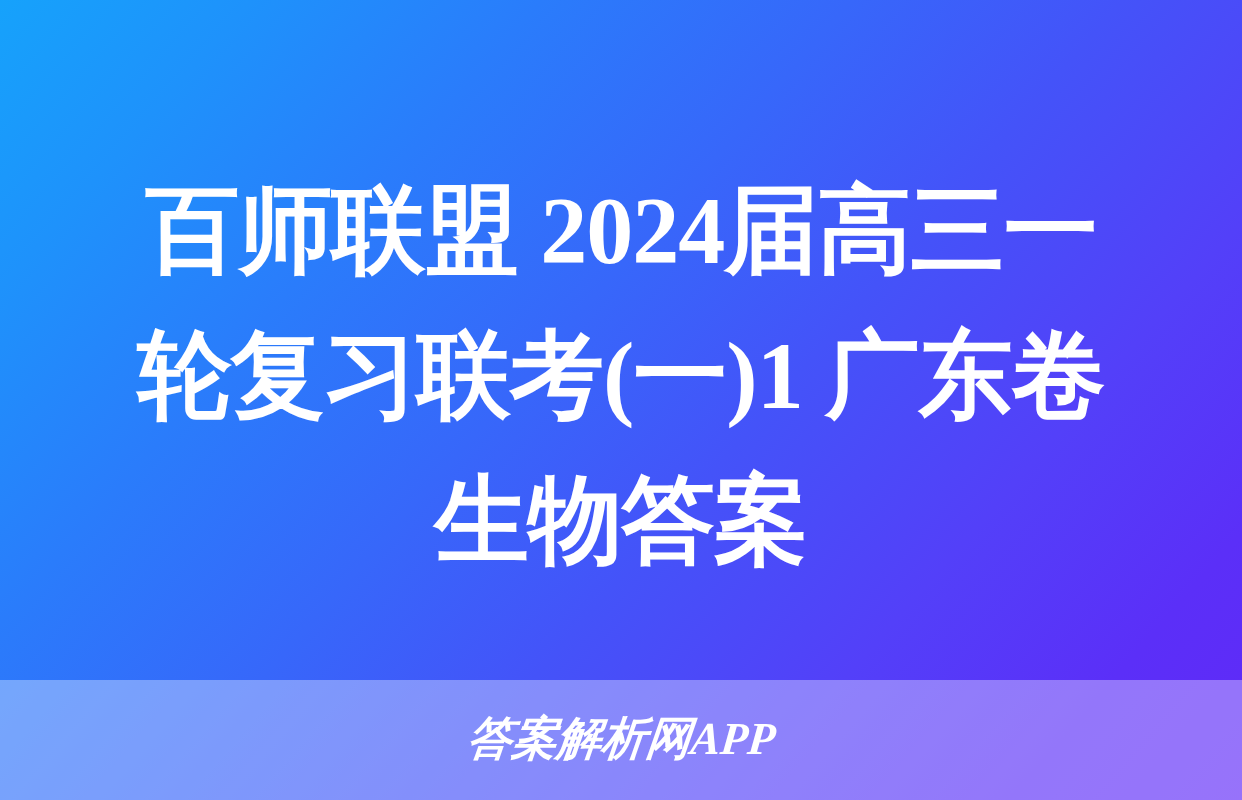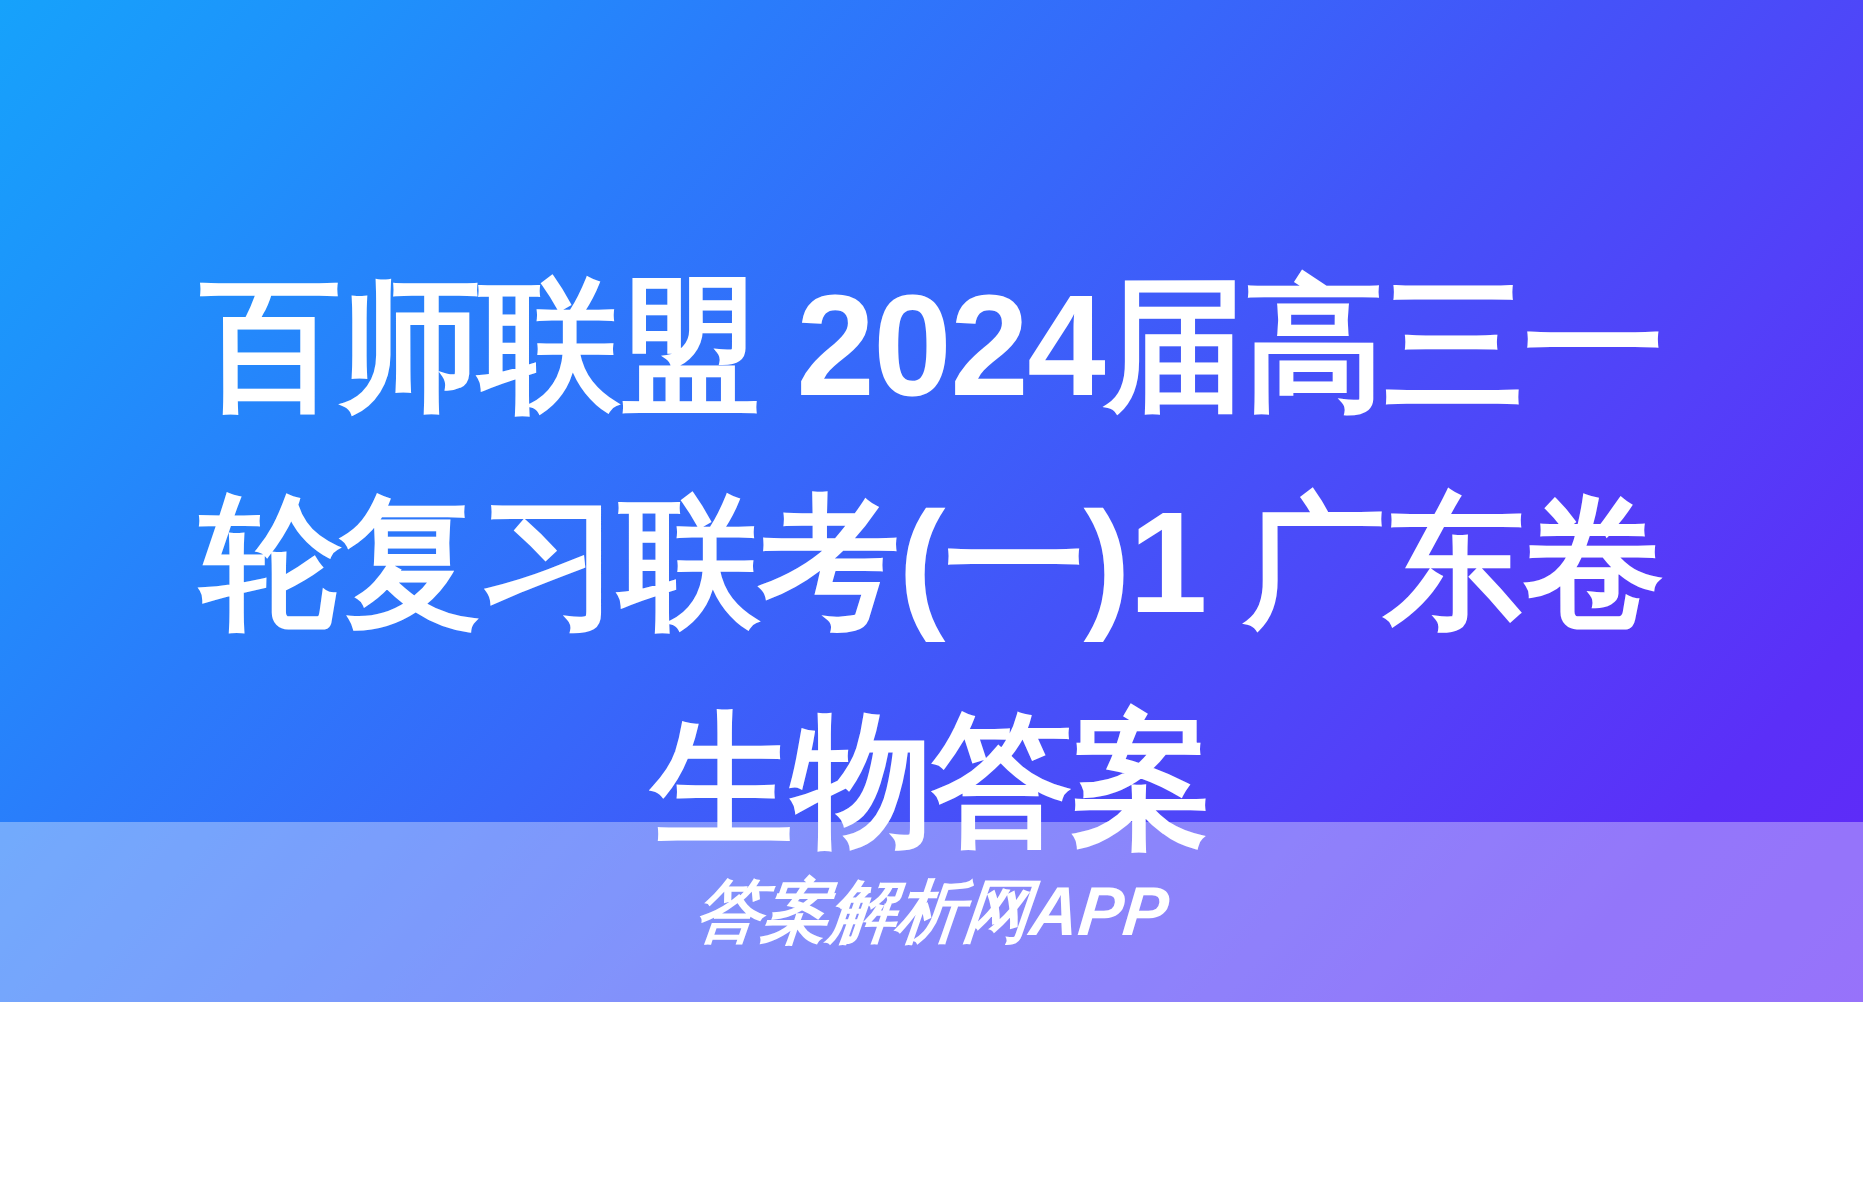--- a/index.html
+++ b/index.html
@@ -5,23 +5,23 @@
 <style>
   html, body {
     margin: 0;
     padding: 0;
     background: #ffffff;
   }
 
   #page {
     position: relative;
     width: 1242px;
-    height: 668px;
+    height: 800px;
     overflow: hidden;
-    font-family: Liberation Sans, sans-serif;
+    font-family: Liberation Serif, serif;
     
     background:
       linear-gradient(131deg,
         #16a2fb 0%,
         #1e92fb 13%,
         #2a7cfb 28%,
         #3767fa 44%,
         #4453f9 58%,
         #5340f9 74%,
         #5b2ff8 88%,

